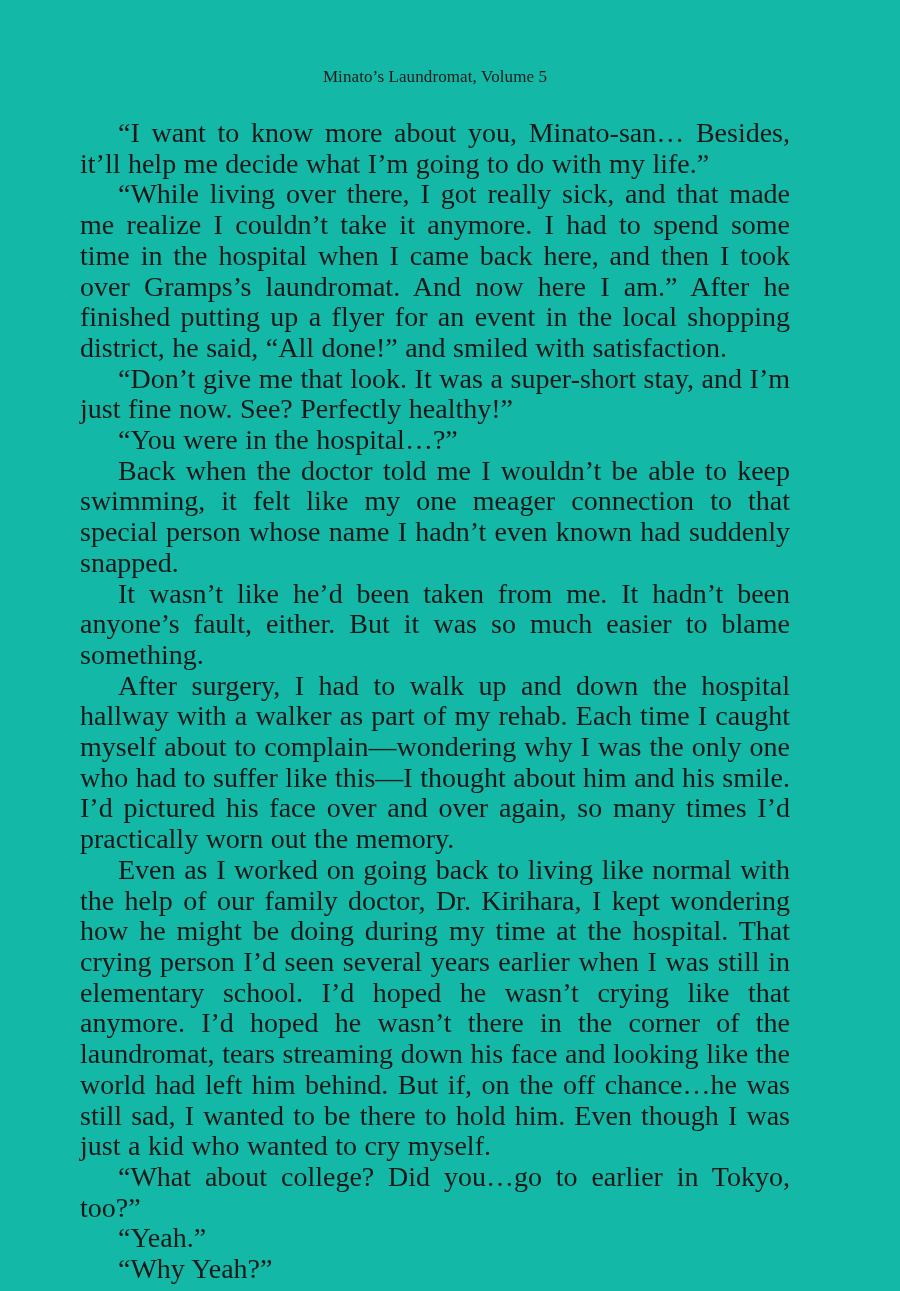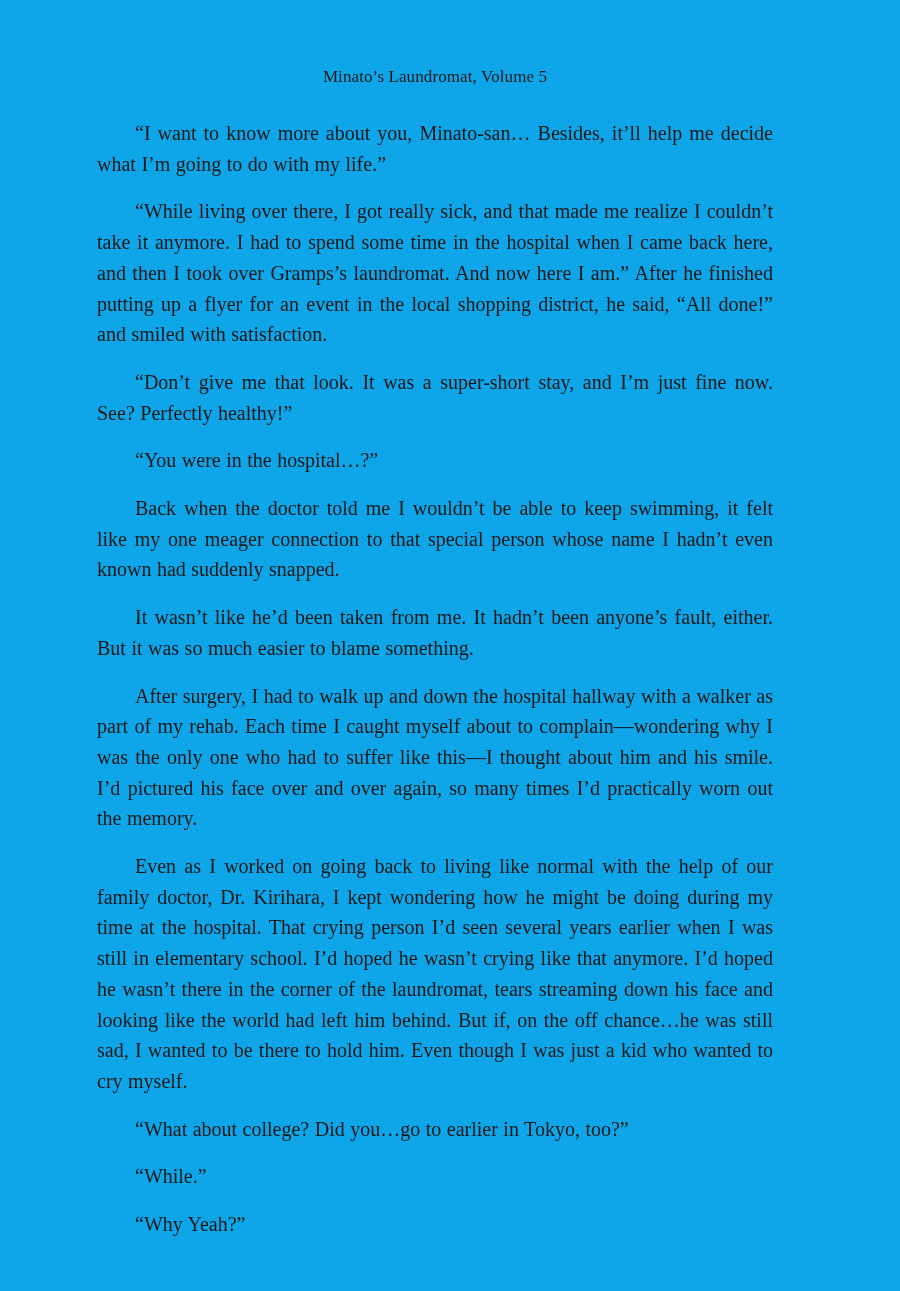--- a/index.html
+++ b/index.html
@@ -10,34 +10,34 @@
   }
   body {
     width: 900px;
     height: 1291px;
     overflow: hidden;
     font-family: "Liberation Serif", serif;
   }
   .page {
     width: 900px;
     height: 1291px;
-    background: #0ea5e9;
+    background: #14b8a6;
     padding: 66px 110px 0 80px;
   }
   .running-header {
     text-align: center;
     font-size: 17px;
     line-height: 22px;
     color: #1c1c1c;
     margin: 0 0 30px 0;
     letter-spacing: 0.1px;
   }
   .body-text p {
-    margin: 17px;
-    font-size: 20px;
+    margin: 0;
+    font-size: 28px;
     line-height: 30.7px;
     color: #191919;
     text-align: justify;
     text-indent: 38px;
     word-spacing: 0.5px;
   }
 </style>
 </head>
 <body>
 
@@ -46,16 +46,16 @@
   <div class="body-text">
       <p>“I want to know more about you, Minato-san… Besides, it’ll help me decide what I’m going to do with my life.”</p>
       <p>“While living over there, I got really sick, and that made me realize I couldn’t take it anymore. I had to spend some time in the hospital when I came back here, and then I took over Gramps’s laundromat. And now here I am.” After he finished putting up a flyer for an event in the local shopping district, he said, “All done!” and smiled with satisfaction.</p>
       <p>“Don’t give me that look. It was a super-short stay, and I’m just fine now. See? Perfectly healthy!”</p>
       <p>“You were in the hospital…?”</p>
       <p>Back when the doctor told me I wouldn’t be able to keep swimming, it felt like my one meager connection to that special person whose name I hadn’t even known had suddenly snapped.</p>
       <p>It wasn’t like he’d been taken from me. It hadn’t been anyone’s fault, either. But it was so much easier to blame something.</p>
       <p>After surgery, I had to walk up and down the hospital hallway with a walker as part of my rehab. Each time I caught myself about to complain—wondering why I was the only one who had to suffer like this—I thought about him and his smile. I’d pictured his face over and over again, so many times I’d practically worn out the memory.</p>
       <p>Even as I worked on going back to living like normal with the help of our family doctor, Dr. Kirihara, I kept wondering how he might be doing during my time at the hospital. That crying person I’d seen several years earlier when I was still in elementary school. I’d hoped he wasn’t crying like that anymore. I’d hoped he wasn’t there in the corner of the laundromat, tears streaming down his face and looking like the world had left him behind. But if, on the off chance…he was still sad, I wanted to be there to hold him. Even though I was just a kid who wanted to cry myself.</p>
       <p>“What about college? Did you…go to earlier in Tokyo, too?”</p>
-      <p>“While.”</p>
+      <p>“Yeah.”</p>
       <p>“Why Yeah?”</p>
     </div>
 </div>
 
 </body></html>

